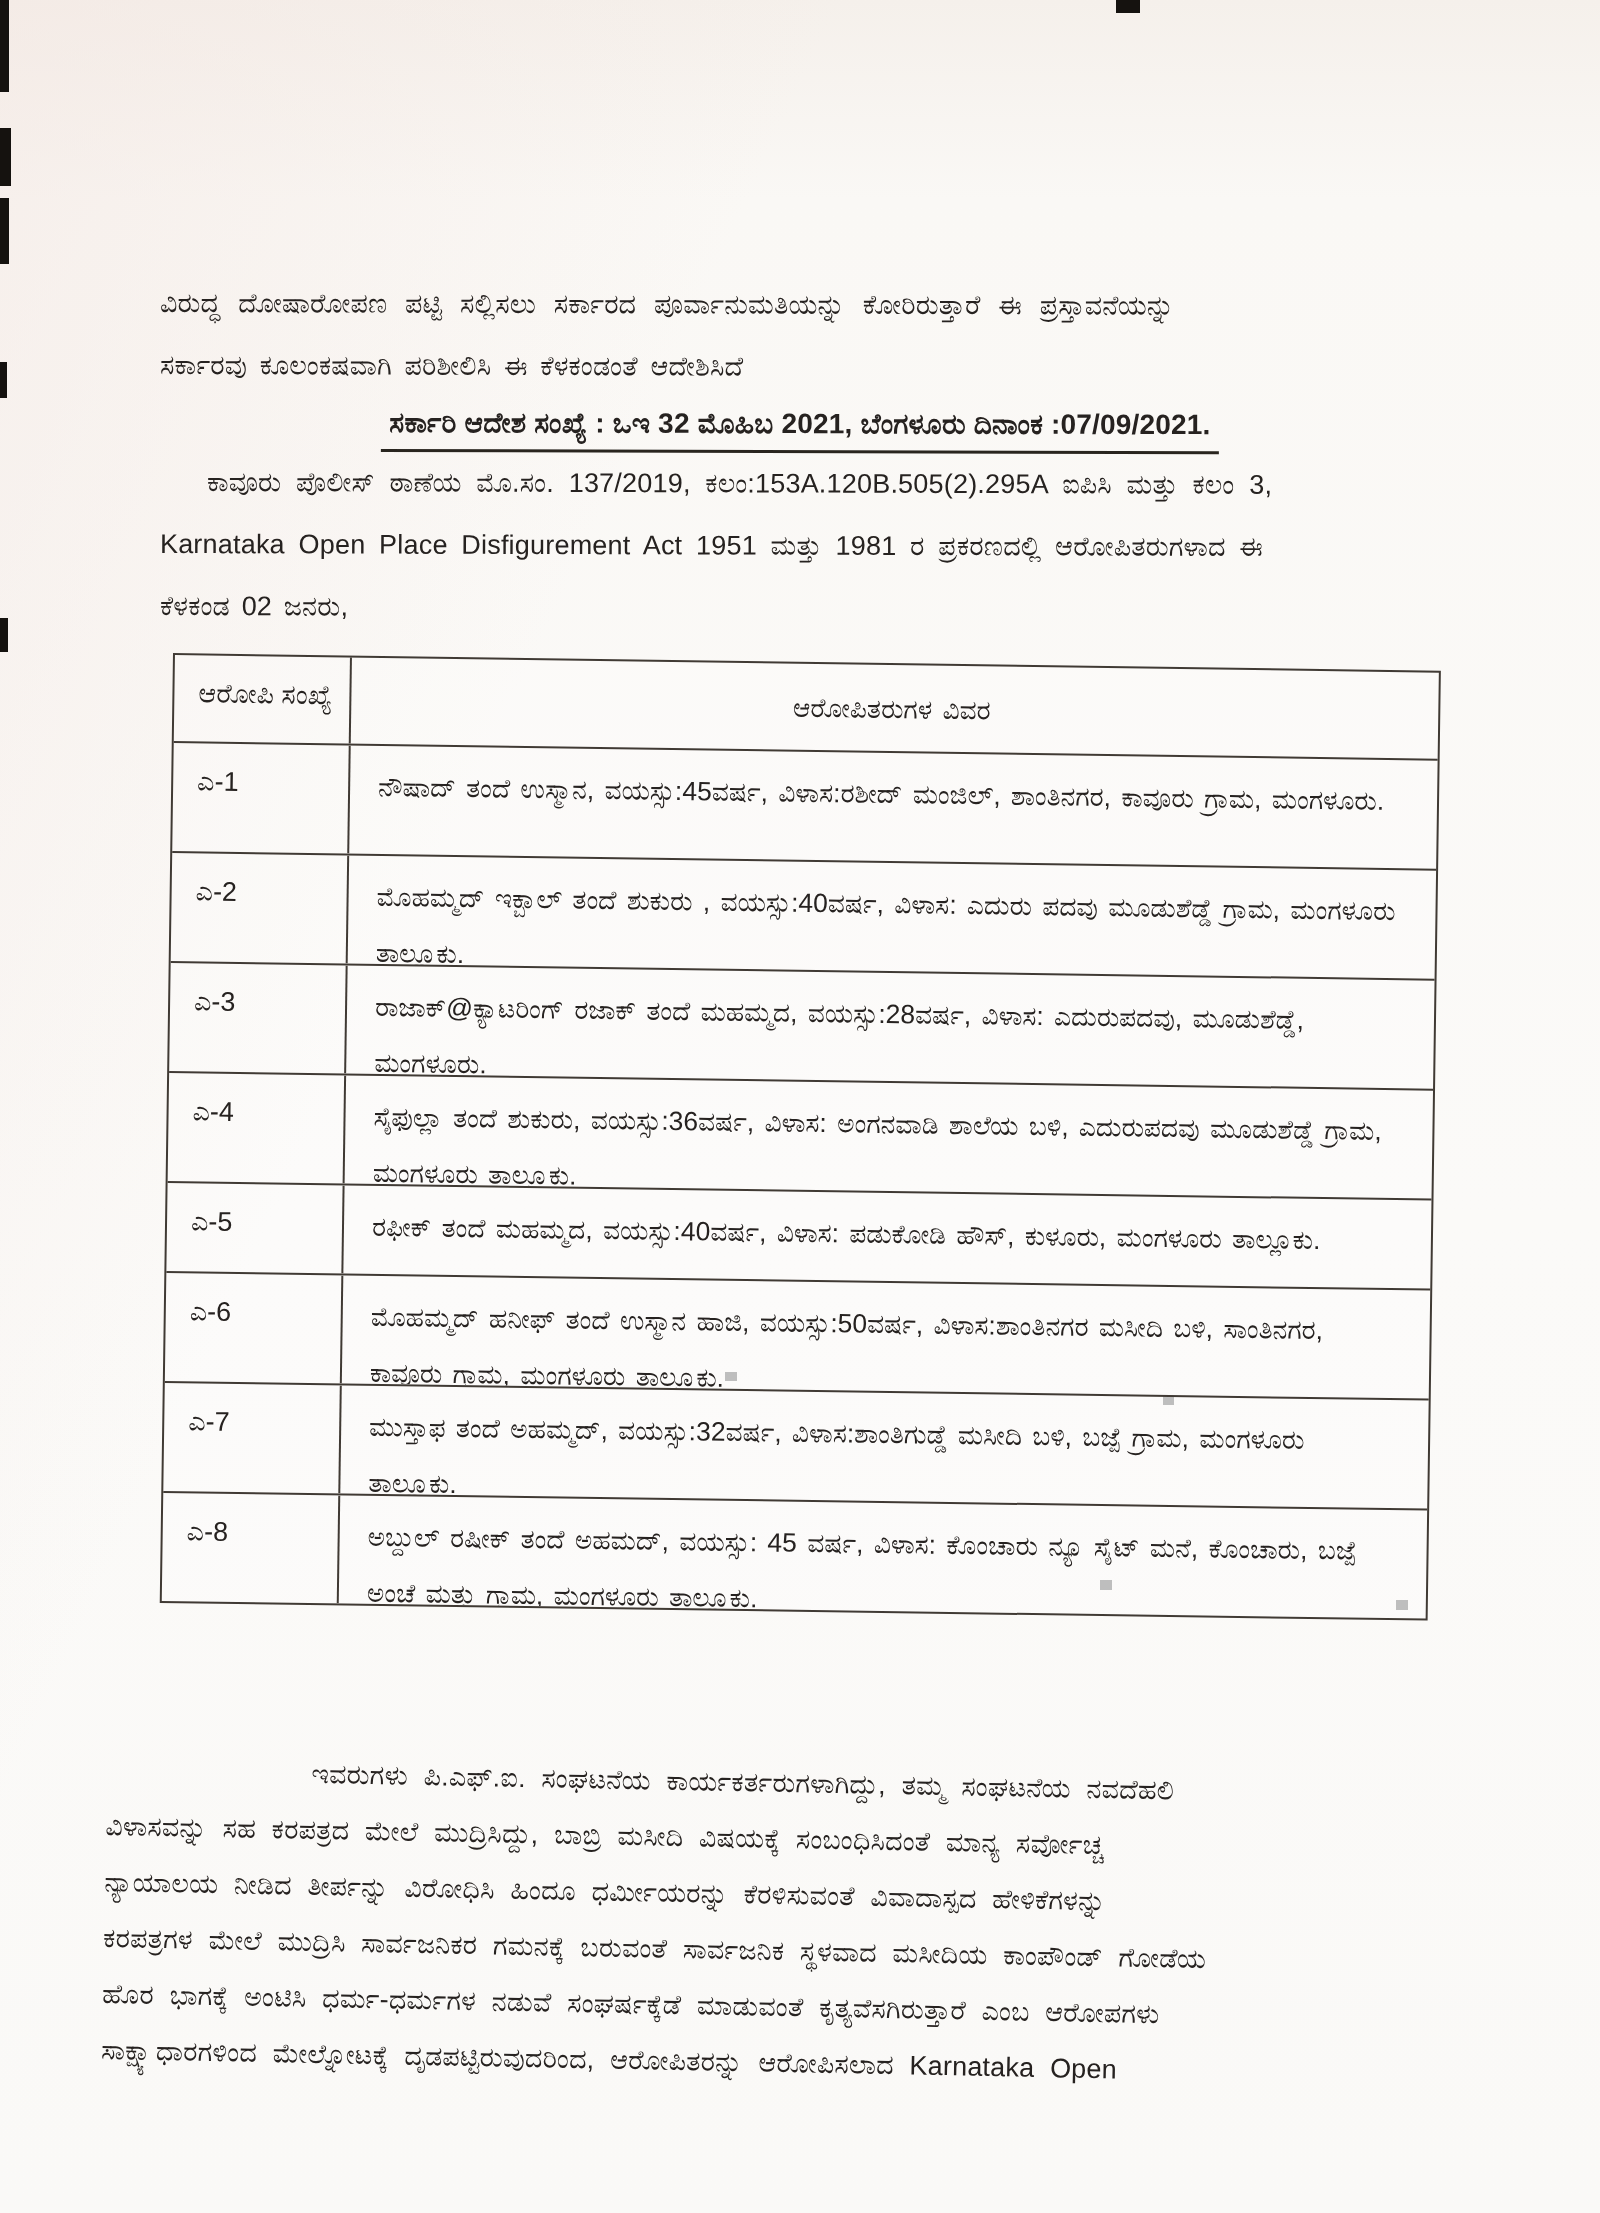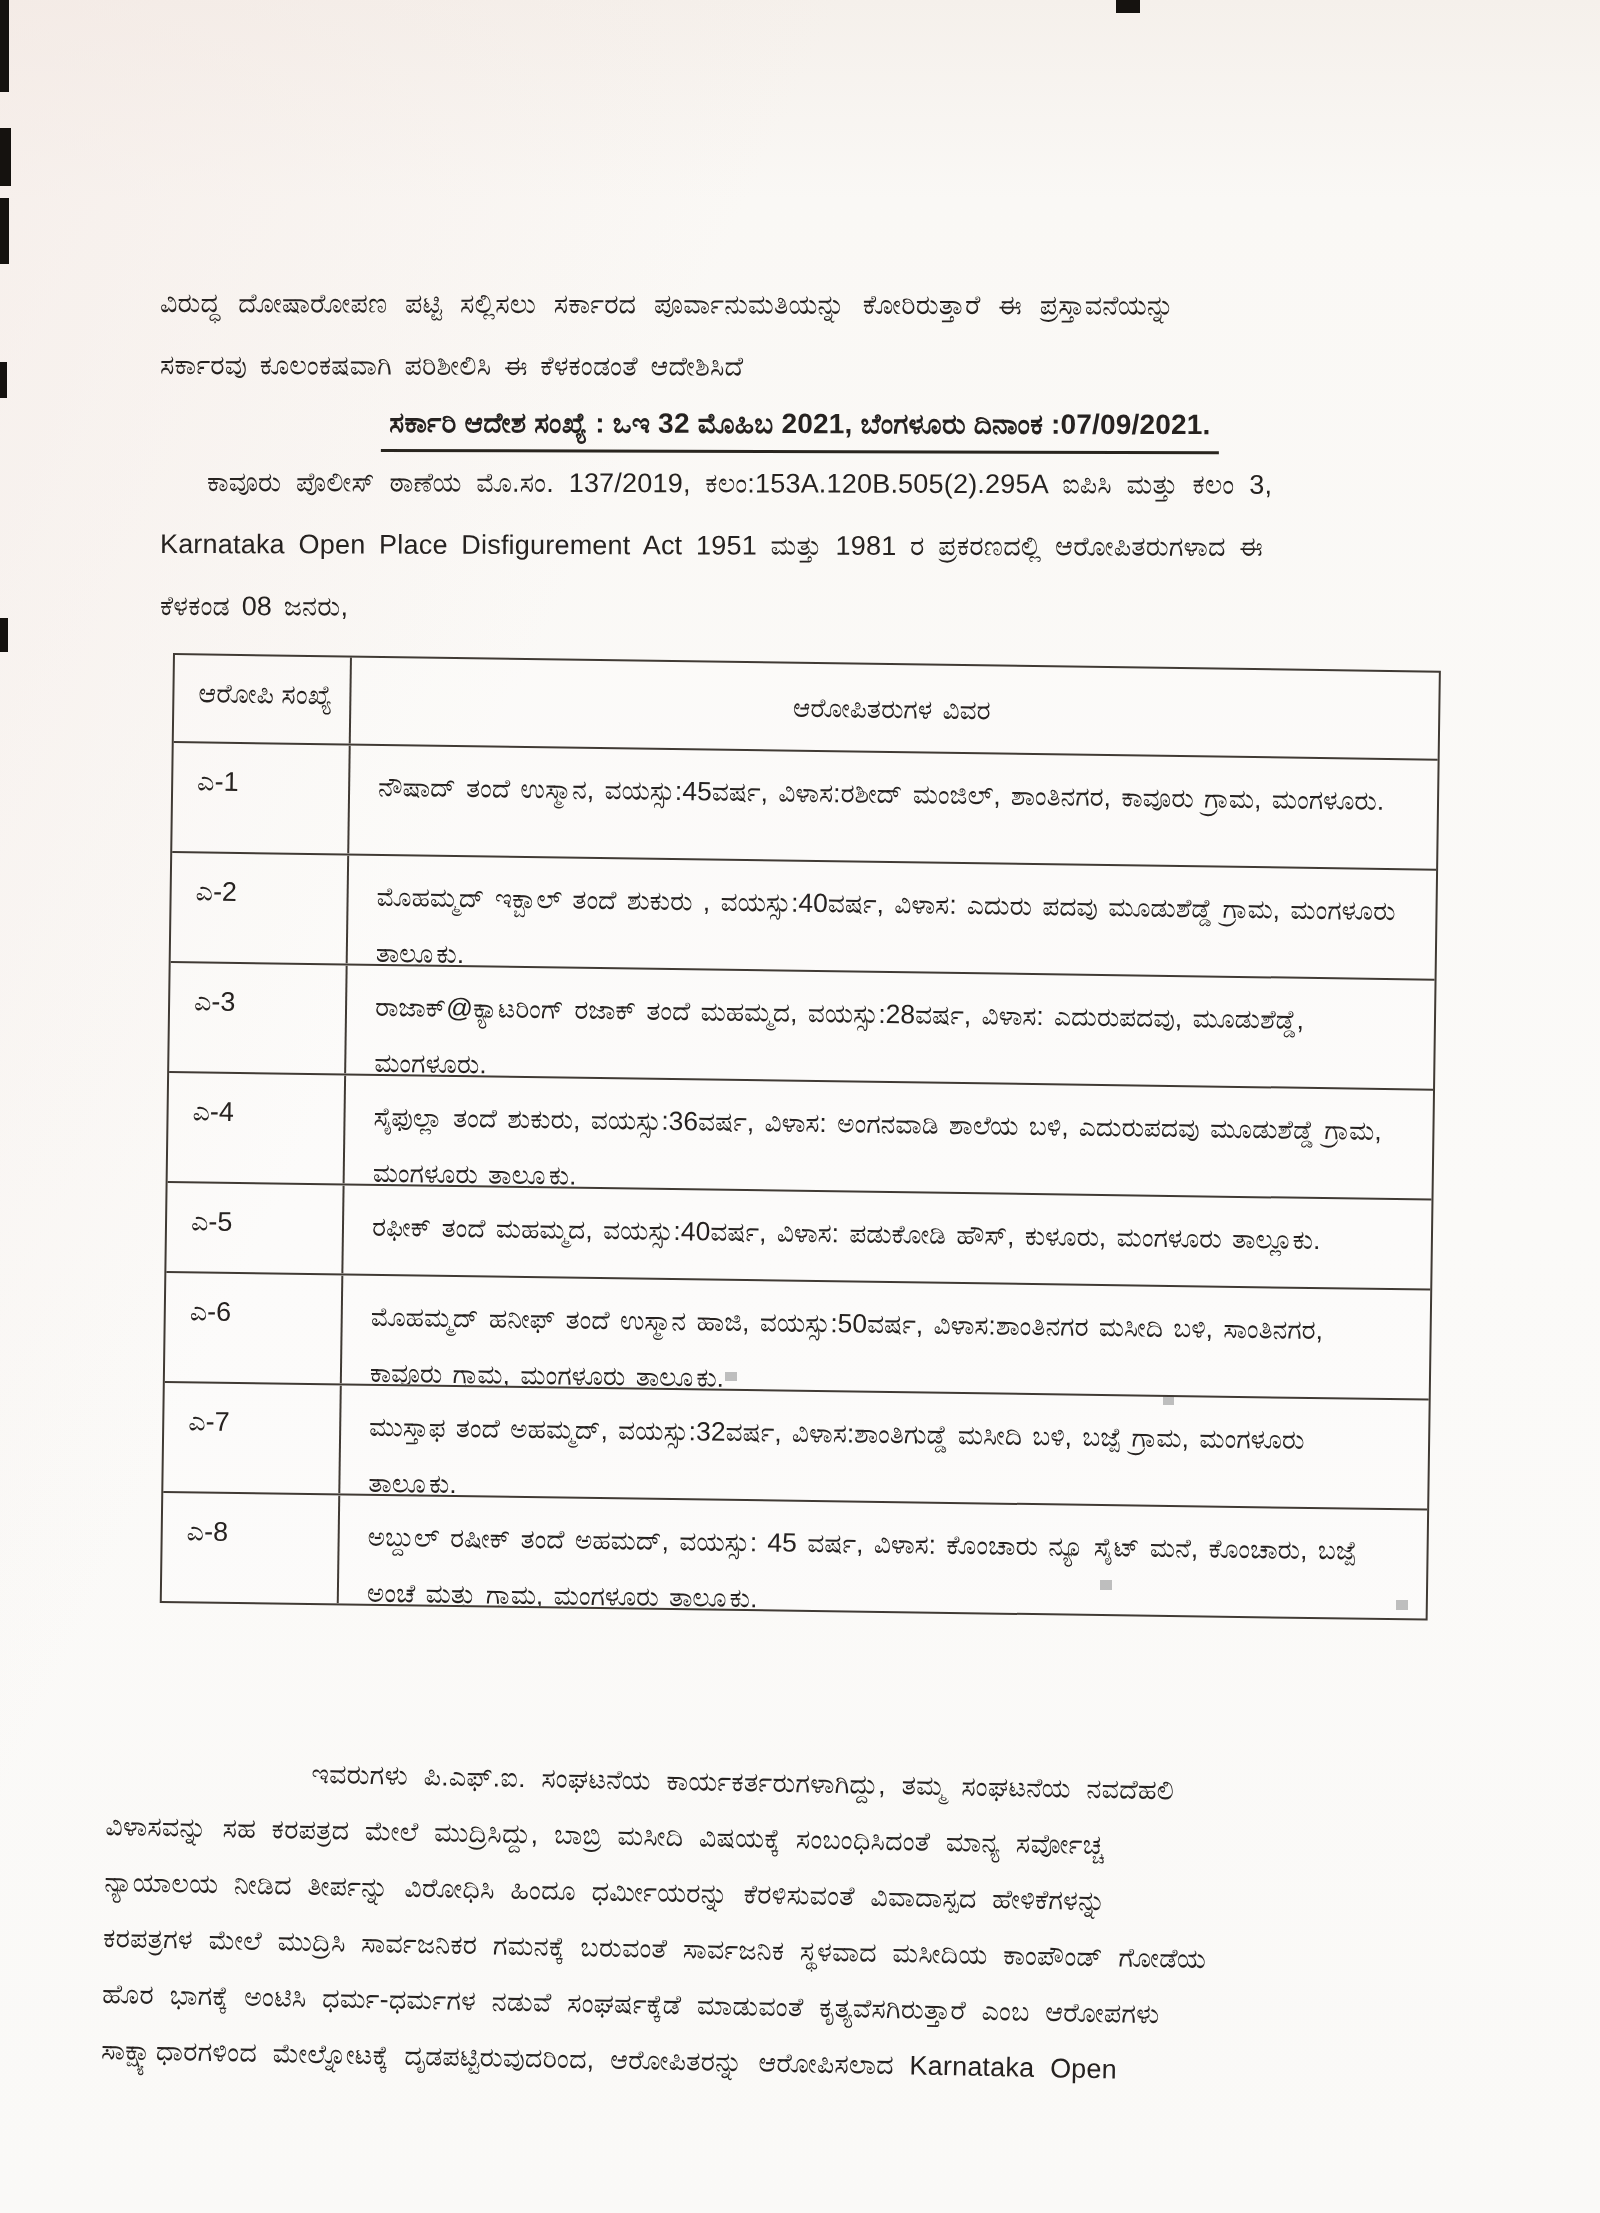--- a/index.html
+++ b/index.html
@@ -98,21 +98,21 @@
 
   <div class="textline tilt-top" id="intro1">ವಿರುದ್ಧ ದೋಷಾರೋಪಣ ಪಟ್ಟಿ ಸಲ್ಲಿಸಲು ಸರ್ಕಾರದ ಪೂರ್ವಾನುಮತಿಯನ್ನು ಕೋರಿರುತ್ತಾರೆ ಈ ಪ್ರಸ್ತಾವನೆಯನ್ನು</div>
   <div class="textline tilt-top" id="intro2">ಸರ್ಕಾರವು ಕೂಲಂಕಷವಾಗಿ ಪರಿಶೀಲಿಸಿ ಈ ಕೆಳಕಂಡಂತೆ ಆದೇಶಿಸಿದೆ</div>
 
   <div id="orderline" class="tilt-top">
     <span class="underlined">ಸರ್ಕಾರಿ ಆದೇಶ ಸಂಖ್ಯೆ : ಒಇ 32 ಮೊಹಿಬ 2021, ಬೆಂಗಳೂರು ದಿನಾಂಕ :07/09/2021.</span>
   </div>
 
   <div class="textline tilt-top" id="case1">ಕಾವೂರು ಪೊಲೀಸ್ ಠಾಣೆಯ ಮೊ.ಸಂ. 137/2019, ಕಲಂ:153A.120B.505(2).295A  ಐಪಿಸಿ ಮತ್ತು ಕಲಂ 3,</div>
   <div class="textline tilt-top" id="case2">Karnataka Open Place Disfigurement Act 1951 ಮತ್ತು 1981 ರ ಪ್ರಕರಣದಲ್ಲಿ ಆರೋಪಿತರುಗಳಾದ ಈ</div>
-  <div class="textline tilt-top" id="case3">ಕೆಳಕಂಡ 08 ಜನರು,</div>
+  <div class="textline tilt-top" id="case3">ಕೆಳಕಂಡ 02 ಜನರು,</div>
 
   <div class="accused-table">
     <div class="trow header-row">
       <div class="cell-no">ಆರೋಪಿ ಸಂಖ್ಯೆ</div>
       <div class="cell-details">ಆರೋಪಿತರುಗಳ ವಿವರ</div>
     </div>
     <div class="trow data-row">
       <div class="cell-no">ಎ-1</div>
       <div class="cell-details">ನೌಷಾದ್ ತಂದೆ ಉಸ್ಮಾನ, ವಯಸ್ಸು:45ವರ್ಷ, ವಿಳಾಸ:ರಶೀದ್ ಮಂಜಿಲ್, ಶಾಂತಿನಗರ, ಕಾವೂರು ಗ್ರಾಮ, ಮಂಗಳೂರು.</div>
     </div>

